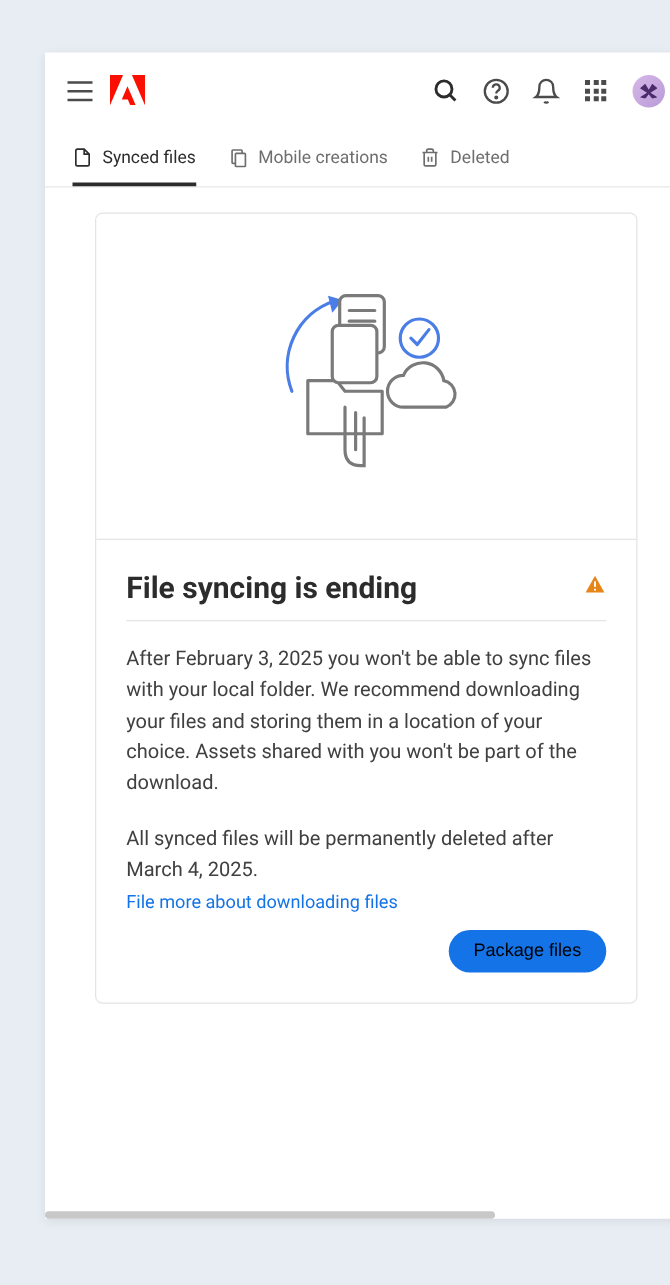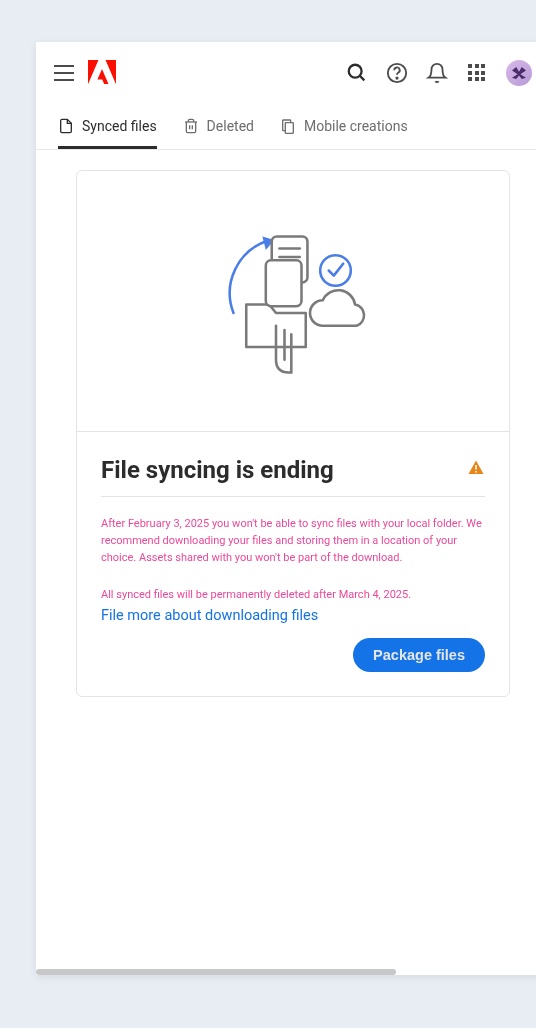--- a/index.html
+++ b/index.html
@@ -142,45 +142,45 @@
       border-bottom: 1px solid #e4e4e4;
       margin-bottom: 18px;
     }
     .card-title {
       font-size: 24px;
       font-weight: 700;
       color: #2c2c2c;
     }
     .warn-icon svg { width: 18px; height: 18px; }
     .card-text {
-      font-size: 11px;
-      color: #ec4899;
+      font-size: 16px;
+      color: #404040;
       line-height: 1.55;
       margin-bottom: 20px;
     }
     .card-link {
       color: #1473e6;
       font-size: 14.5px;
       text-decoration: none;
       cursor: pointer;
       display: inline-block;
     }
     .card-actions {
       display: flex;
       justify-content: flex-end;
       margin-top: 14px;
     }
     .btn-primary {
       background: #1473e6;
-      color: #e5e5e5;
+      color: #000000;
       border: none;
       border-radius: 18px;
       padding: 9px 20px;
       font-size: 14.5px;
-      font-weight: 700;
+      font-weight: 400;
       cursor: pointer;
     }
     .scrollbar-bottom {
       position: absolute;
       bottom: 0;
       left: 0;
       width: 360px;
       height: 6px;
       background: #c8c8c8;
       border-radius: 3px;
@@ -244,33 +244,33 @@
   <div class="tabs">
     <div class="tab active">
       <svg viewBox="0 0 24 24" fill="none" stroke="currentColor" stroke-width="2">
         <path d="M14 2H6a2 2 0 0 0-2 2v16a2 2 0 0 0 2 2h12a2 2 0 0 0 2-2V8z"></path>
         <polyline points="14 2 14 8 20 8"></polyline>
       </svg>
       <span>Synced files</span>
     </div>
     <div class="tab">
       <svg viewBox="0 0 24 24" fill="none" stroke="currentColor" stroke-width="2">
+        <rect x="4" y="3" width="12" height="16" rx="1"></rect>
+        <rect x="8" y="7" width="12" height="16" rx="1" fill="#fff"></rect>
+      </svg>
+      <span>Mobile creations</span>
+    </div>
+    <div class="tab">
+      <svg viewBox="0 0 24 24" fill="none" stroke="currentColor" stroke-width="2">
         <polyline points="3 6 5 6 21 6"></polyline>
         <path d="M19 6v14a2 2 0 0 1-2 2H7a2 2 0 0 1-2-2V6m3 0V4a2 2 0 0 1 2-2h4a2 2 0 0 1 2 2v2"></path>
         <line x1="10" y1="11" x2="10" y2="17"></line>
         <line x1="14" y1="11" x2="14" y2="17"></line>
       </svg>
       <span>Deleted</span>
-    </div>
-    <div class="tab">
-      <svg viewBox="0 0 24 24" fill="none" stroke="currentColor" stroke-width="2">
-        <rect x="4" y="3" width="12" height="16" rx="1"></rect>
-        <rect x="8" y="7" width="12" height="16" rx="1" fill="#fff"></rect>
-      </svg>
-      <span>Mobile creations</span>
     </div>
   </div>
 
   <div class="content">
     <div class="card">
       <div class="illustration">
         <svg viewBox="0 0 200 200">
 
           <path d="M 30 120 A 65 65 0 0 1 70 35" fill="none" stroke="#4b7de6" stroke-width="3" stroke-linecap="round"></path>
           <polygon points="64,30 78,34 68,46" fill="#4b7de6"></polygon>

